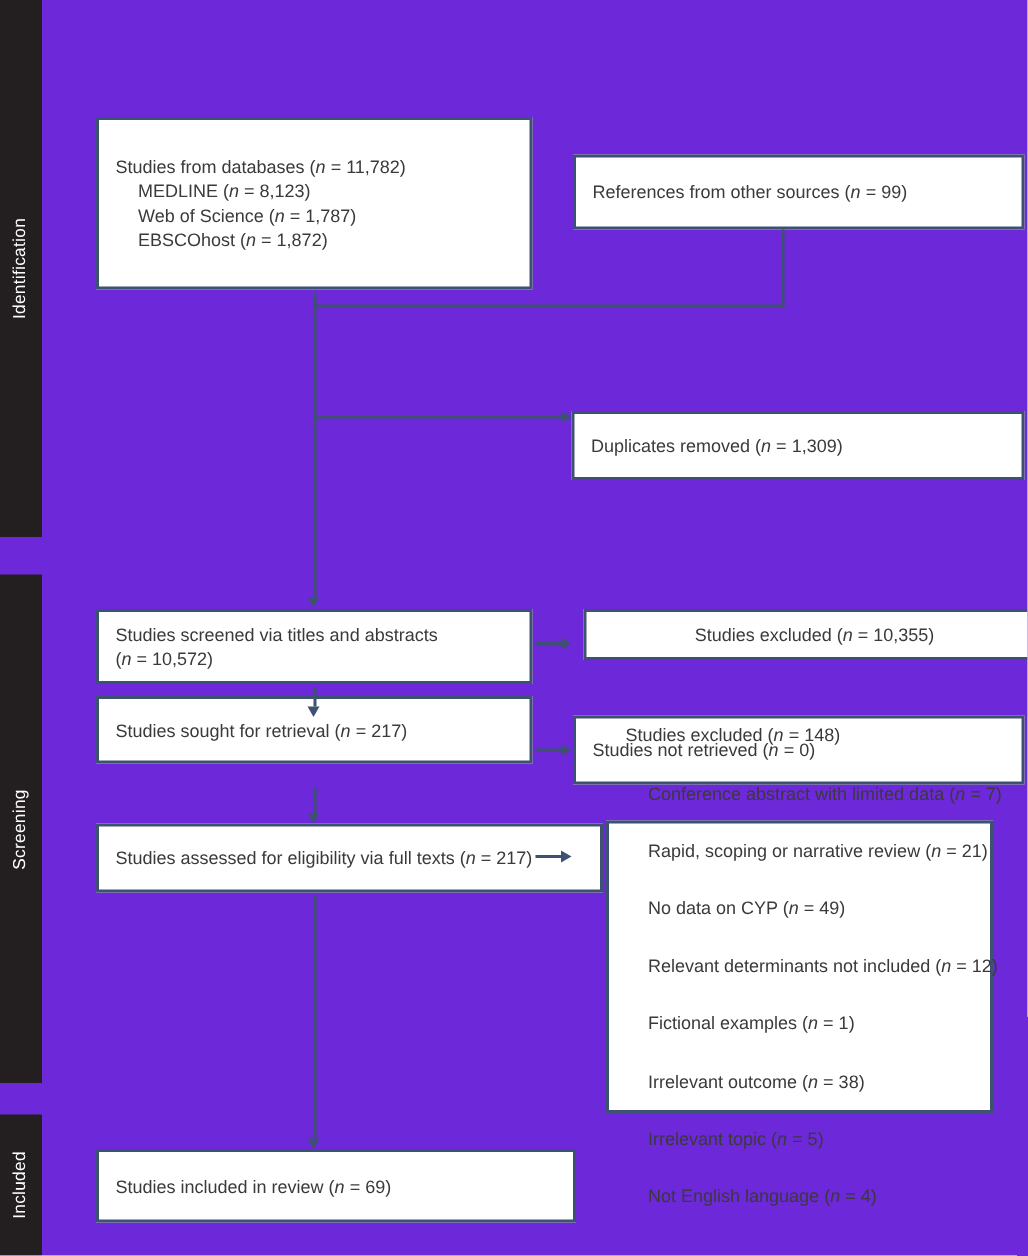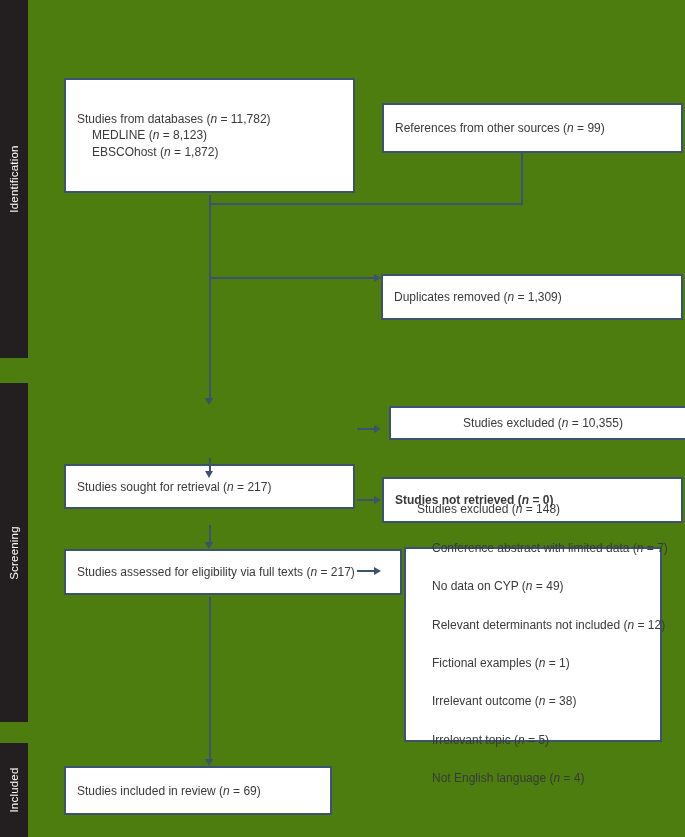--- a/index.html
+++ b/index.html
@@ -1,21 +1,21 @@
 <!DOCTYPE html>
 <html style="--box-border: #3d5170; --connector: #3d5170; --stage-bar: #231f20; --stage-text: #ffffff; --box-text: #3a3a3a;"><head>
 <meta charset="utf-8">
 <style>
   html, body { margin: 0; padding: 0; background: #ffffff; }
   body { font-family: "Liberation Sans", sans-serif; }
   .canvas {
     position: relative;
     width: 685px;
     height: 837px;
-    background: #4d7c0f;
+    background: #6d28d9;
     overflow: hidden;
   }
   .stage-bar {
     position: absolute;
     left: 0;
     width: 28px;
     background: var(--stage-bar, #231f20);
     display: flex;
     align-items: center;
     justify-content: center;
@@ -77,60 +77,65 @@
   <div class="stage-bar" style="top:383px; height:339px;">
     <span class="stage-label">Screening</span>
   </div>
   <div class="stage-bar" style="top:743px; height:94px;">
     <span class="stage-label">Included</span>
   </div>
 
   <div class="box" id="box-databases" style="left:64px; top:78px; width:291px; height:115px;">
       <div class="line">Studies from databases <span class="np">(<i>n</i> = 11,782)</span></div>
       <div class="line indent">MEDLINE <span class="np">(<i>n</i> = 8,123)</span></div>
+      <div class="line indent">Web of Science <span class="np">(<i>n</i> = 1,787)</span></div>
       <div class="line indent">EBSCOhost <span class="np">(<i>n</i> = 1,872)</span></div>
     </div>
 
   <div class="box" id="box-other-references" style="left:382px; top:103px; width:301px; height:50px;">
       <div class="line">References from other sources <span class="np">(<i>n</i> = 99)</span></div>
     </div>
 
   <div class="box" id="box-duplicates" style="left:381px; top:274px; width:302px; height:46px;">
       <div class="line">Duplicates removed <span class="np">(<i>n</i> = 1,309)</span></div>
     </div>
 
+  <div class="box" id="box-screened" style="left:64px; top:406px; width:291px; height:50px;">
+      <div class="line">Studies screened via titles and abstracts <span class="np">(<i>n</i> = 10,572)</span></div>
+    </div>
 
   <div class="box" id="box-excluded-screening" style="left:389px; top:406px; width:301px; height:34px;align-items:center;">
       <div class="line">Studies excluded <span class="np">(<i>n</i> = 10,355)</span></div>
     </div>
 
   <div class="box" id="box-sought" style="left:64px; top:464px; width:291px; height:45px;">
       <div class="line">Studies sought for retrieval <span class="np">(<i>n</i> = 217)</span></div>
     </div>
 
-  <div class="box" id="box-not-retrieved" style="left:382px; top:477px; width:301px; height:46px;font-weight:bold;">
+  <div class="box" id="box-not-retrieved" style="left:382px; top:477px; width:301px; height:46px;">
       <div class="line">Studies not retrieved <span class="np">(<i>n</i> = 0)</span></div>
     </div>
 
   <div class="box" id="box-assessed" style="left:64px; top:549px; width:338px; height:46px;">
       <div class="line">Studies assessed for eligibility via full texts <span class="np">(<i>n</i> = 217)</span></div>
     </div>
 
   <div class="box" id="box-excluded-fulltext" style="left:404px; top:547px; width:258px; height:195px;gap:23px;">
       <div class="line">Studies excluded <span class="np">(<i>n</i> = 148)</span></div>
       <div class="line indent">Conference abstract with limited data <span class="np">(<i>n</i> = 7)</span></div>
+      <div class="line indent">Rapid, scoping or narrative review <span class="np">(<i>n</i> = 21)</span></div>
       <div class="line indent">No data on CYP <span class="np">(<i>n</i> = 49)</span></div>
       <div class="line indent">Relevant determinants not included <span class="np">(<i>n</i> = 12)</span></div>
       <div class="line indent">Fictional examples <span class="np">(<i>n</i> = 1)</span></div>
       <div class="line indent">Irrelevant outcome <span class="np">(<i>n</i> = 38)</span></div>
       <div class="line indent">Irrelevant topic <span class="np">(<i>n</i> = 5)</span></div>
       <div class="line indent">Not English language <span class="np">(<i>n</i> = 4)</span></div>
     </div>
 
-  <div class="box" id="box-included" style="left:64px; top:766px; width:268px; height:49px;">
+  <div class="box" id="box-included" style="left:64px; top:766px; width:320px; height:49px;">
       <div class="line">Studies included in review <span class="np">(<i>n</i> = 69)</span></div>
     </div>
 
   <div class="conn" style="left:209px; top:195px; width:2px; height:203px;"></div>
   <div class="arrow-down" style="left:205px; top:398px;"></div>
 
   <div class="conn" style="left:521px; top:153px; width:2px; height:52px;"></div>
   <div class="conn" style="left:209px; top:203px; width:314px; height:2px;"></div>
 
   <div class="conn" style="left:209px; top:277px; width:165px; height:2px;"></div>

